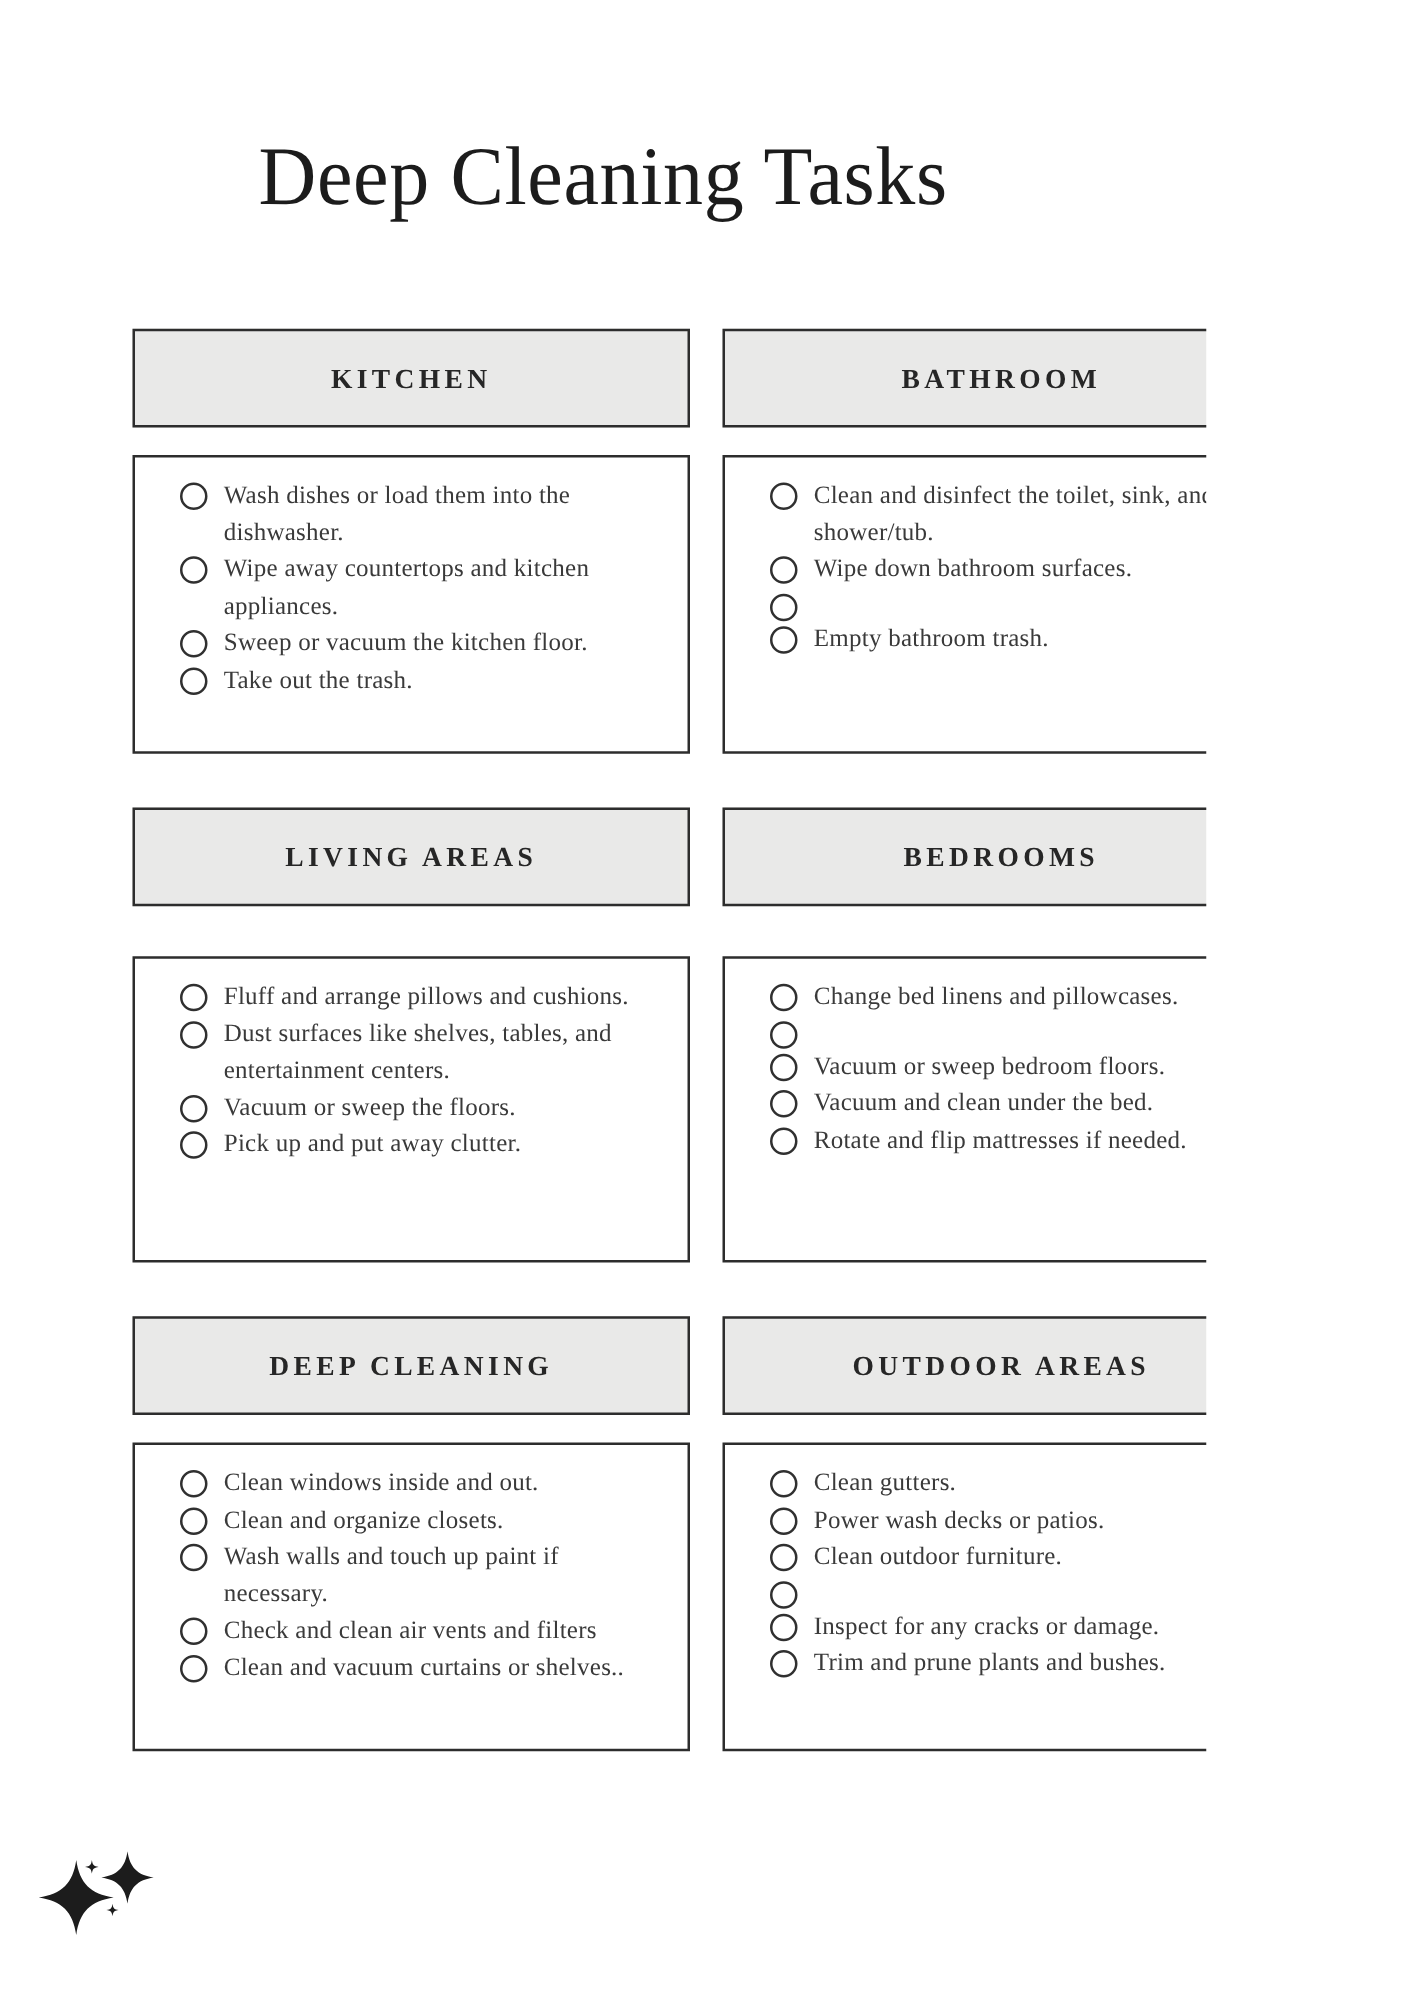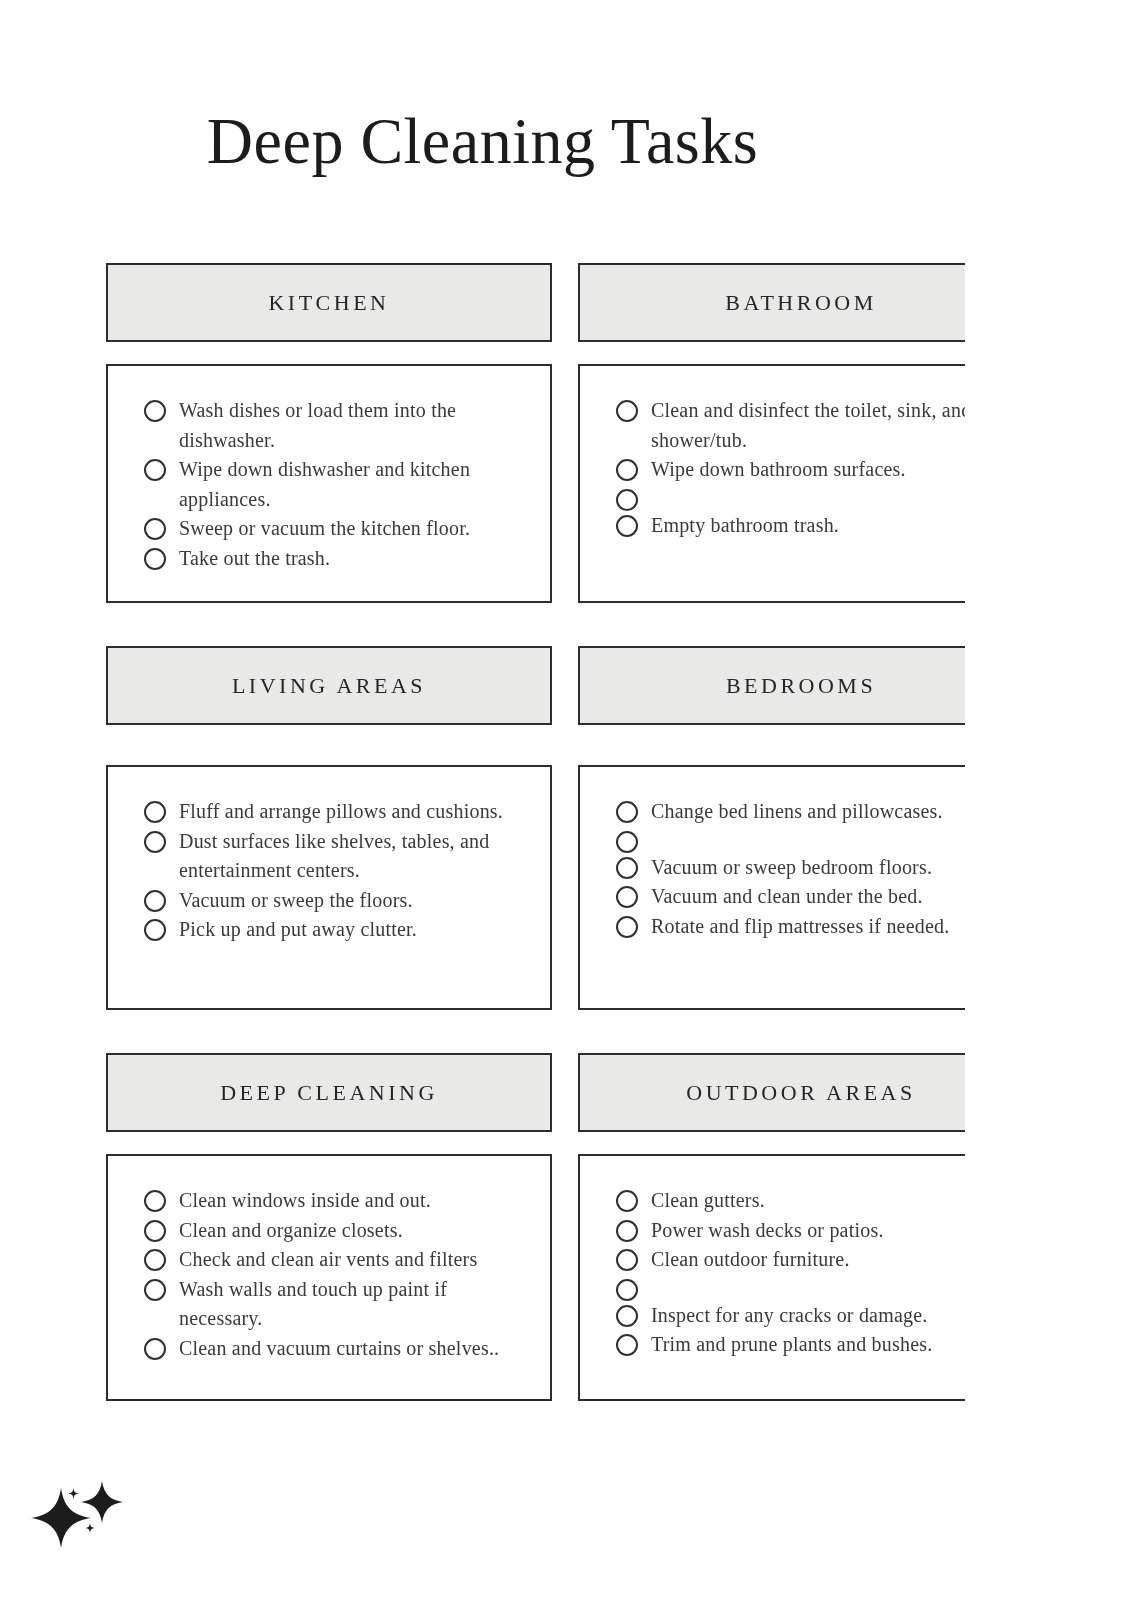--- a/index.html
+++ b/index.html
@@ -49,29 +49,29 @@
     height:79px;
     background:var(--header-fill);
     border:2px solid var(--box-border);
     display:flex;
     align-items:center;
     justify-content:center;
     margin-bottom:22px;
   }
   .header-label{
     font-family:"Liberation Serif", serif;
-    font-weight:400;
+    font-weight:700;
     font-size:22px;
     letter-spacing:3.5px;
     color:#262626;
   }
   .list-box{
     background:#ffffff;
     border:2px solid var(--box-border);
-    padding:30px 28px 10px 36px;
+    padding:16px 28px 10px 36px;
   }
   .list-r0{height:239px;}
   .list-r1{height:245px;margin-top:40px;}
   .list-r2{height:247px;}
   .item{
     display:flex;
     align-items:flex-start;
   }
   .circle{
     flex:0 0 auto;
@@ -124,21 +124,21 @@
         <header class="header-box">
           <h2 class="header-label">KITCHEN</h2>
         </header>
         <div class="list-box list-r0">
           <div class="item">
             <span class="circle" role="checkbox" aria-checked="false"></span>
             <span class="item-text">Wash dishes or load them into the dishwasher.</span>
           </div>
           <div class="item">
             <span class="circle" role="checkbox" aria-checked="false"></span>
-            <span class="item-text">Wipe down dishwasher and kitchen appliances.</span>
+            <span class="item-text">Wipe away countertops and kitchen appliances.</span>
           </div>
           <div class="item">
             <span class="circle" role="checkbox" aria-checked="false"></span>
             <span class="item-text">Sweep or vacuum the kitchen floor.</span>
           </div>
           <div class="item">
             <span class="circle" role="checkbox" aria-checked="false"></span>
             <span class="item-text">Take out the trash.</span>
           </div>
         </div>
@@ -222,25 +222,25 @@
           <div class="item">
             <span class="circle" role="checkbox" aria-checked="false"></span>
             <span class="item-text">Clean windows inside and out.</span>
           </div>
           <div class="item">
             <span class="circle" role="checkbox" aria-checked="false"></span>
             <span class="item-text">Clean and organize closets.</span>
           </div>
           <div class="item">
             <span class="circle" role="checkbox" aria-checked="false"></span>
+            <span class="item-text">Wash walls and touch up paint if necessary.</span>
+          </div>
+          <div class="item">
+            <span class="circle" role="checkbox" aria-checked="false"></span>
             <span class="item-text">Check and clean air vents and filters</span>
-          </div>
-          <div class="item">
-            <span class="circle" role="checkbox" aria-checked="false"></span>
-            <span class="item-text">Wash walls and touch up paint if necessary.</span>
           </div>
           <div class="item">
             <span class="circle" role="checkbox" aria-checked="false"></span>
             <span class="item-text">Clean and vacuum curtains or shelves..</span>
           </div>
         </div>
       </section>
       <section class="section">
         <header class="header-box">
           <h2 class="header-label">OUTDOOR AREAS</h2>

